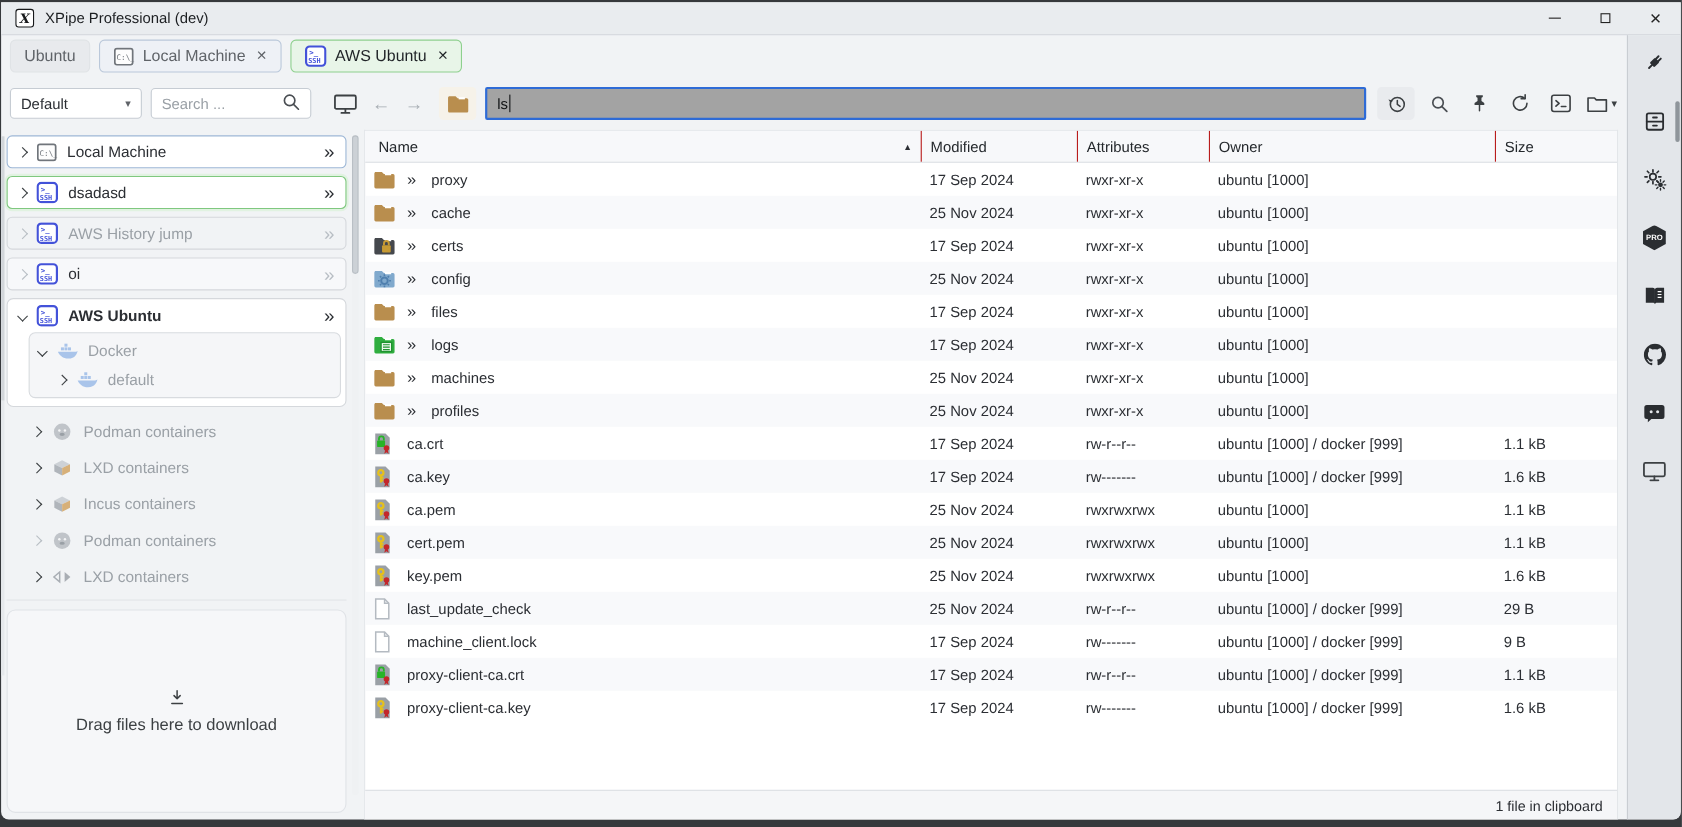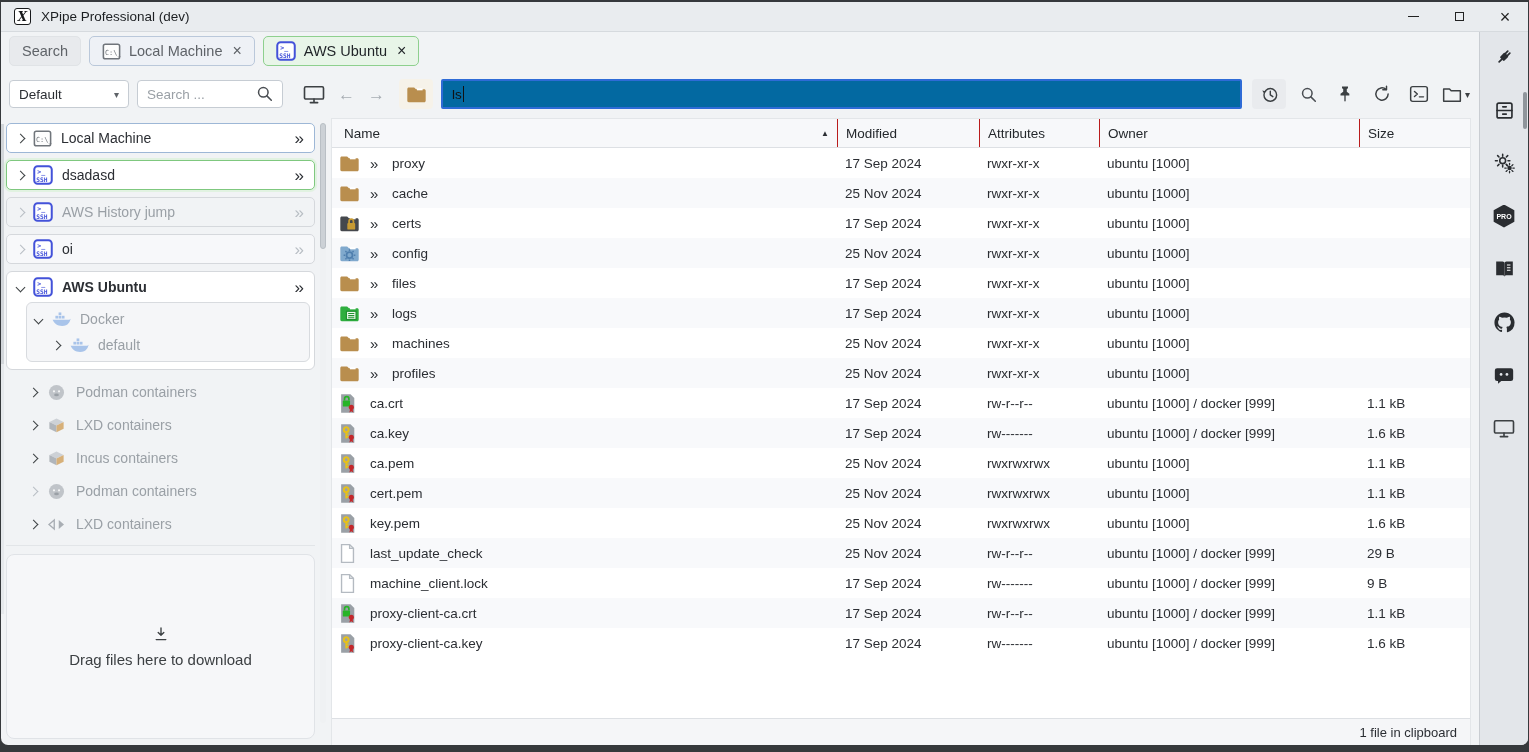--- a/index.html
+++ b/index.html
@@ -22,21 +22,21 @@
 .tab.active{background:#e8f5e8;border:1px solid #8ed08e;color:#1f2327}
 .tab-close{font-size:16px;margin-left:2px;line-height:1}
 .toolbar{height:48px;display:flex;align-items:center;padding:0 8px;gap:8px;flex:none}
 .select,.searchbox{height:28px;background:#fff;border:1px solid #c6ccd3;border-radius:4px;display:flex;align-items:center;padding:0 9px;font-size:13.5px;color:#2b2e33}
 .select{width:120px;flex:none}
 .searchbox{width:146px;color:#9aa0a6;margin-right:6px;flex:none}
 .caret-dn{margin-left:auto;font-size:10px;color:#5f6368}
 .navic{display:flex;align-items:center;gap:13px;margin:0 6px;flex:none}
 .arr{font-size:17px;color:#a6acb2;line-height:1}
 .dir-btn{width:34px;height:30px;background:#f6f2e9;border-radius:4px;display:flex;align-items:center;justify-content:center;flex:none}
-.path{flex:1;height:30px;background:#0369a1;border:2px solid #2e6bd6;border-radius:2px;display:flex;align-items:center;padding:0 9px;font-size:13.5px;color:#101214;min-width:0}
+.path{flex:1;height:30px;background:#a3a3a3;border:2px solid #2e6bd6;border-radius:2px;display:flex;align-items:center;padding:0 9px;font-size:13.5px;color:#101214;min-width:0}
 .caret-bar{width:1.5px;height:16px;background:#101214;margin-left:1px;flex:none}
 .tool-ics{display:flex;align-items:center;gap:7px;margin-left:2px;flex:none}
 .tbtn{width:30px;height:30px;display:flex;align-items:center;justify-content:center;border-radius:4px;flex:none;gap:3px}
 .tbtn.bg{background:#e9ebee;width:34px}
 .content-row{flex:1;display:flex;min-height:0}
 .sidebar{width:330px;flex:none;position:relative;padding:5px 16px 6px 5px;display:flex;flex-direction:column;min-height:0}
 .conn{height:30px;flex:none;border:1px solid #d5d8dc;border-radius:5px;background:#fff;display:flex;align-items:center;gap:9px;padding:0 10px;margin-bottom:7px;font-size:14px;color:#2b2e33}
 .conn.focused{border-color:#9db7d6}
 .conn.selected{border-color:#7fc87f;box-shadow:0 0 0 2px #e1f2e1}
 .conn.disabled{background:#f1f3f5;color:#9aa0a6}
@@ -98,21 +98,21 @@
         <span class="wc">
           <span class="g-max"></span>
         </span>
         <span class="wc">×</span>
       </div>
   </div>
   <div class="body-row">
     <div class="left-col">
       <div class="tabbar">
           <div class="tab plain">
-            <span class="tab-label">Search</span>
+            <span class="tab-label">Ubuntu</span>
           </div>
           <div class="tab normal">
             <span class="ic">
               <svg width="19" height="17" viewBox="0 0 24 22">
                 <rect x="1.5" y="1.5" width="21" height="19" rx="2.5" fill="#fdfdfd" stroke="#70757b" stroke-width="2"></rect>
                 <text x="3.5" y="15" font-size="9" font-family="DejaVu Sans Mono,monospace" fill="#70757b">C:\_</text>
               </svg>
             </span>
             <span class="tab-label">Local Machine</span>
             <span class="tab-close">×</span>

